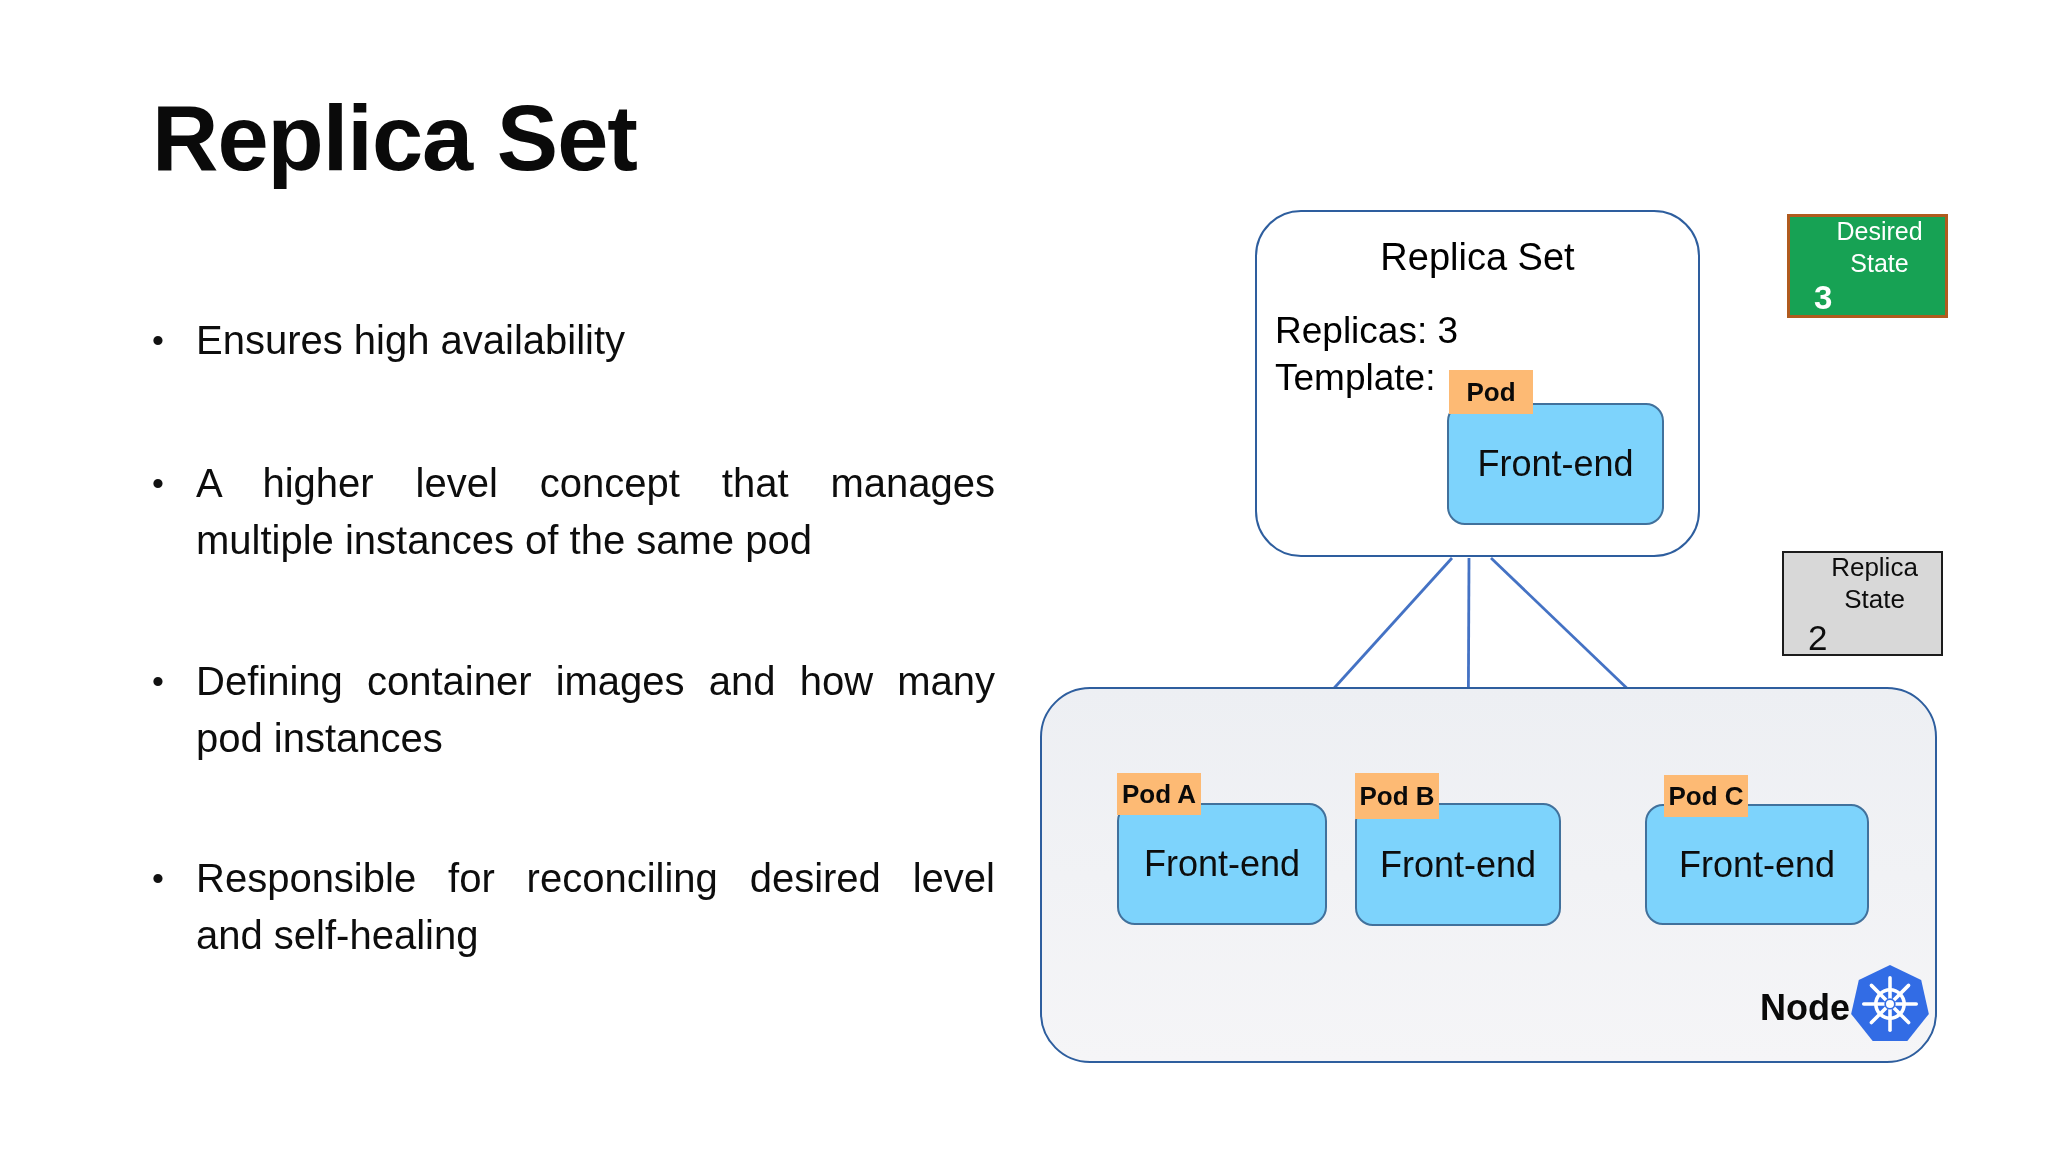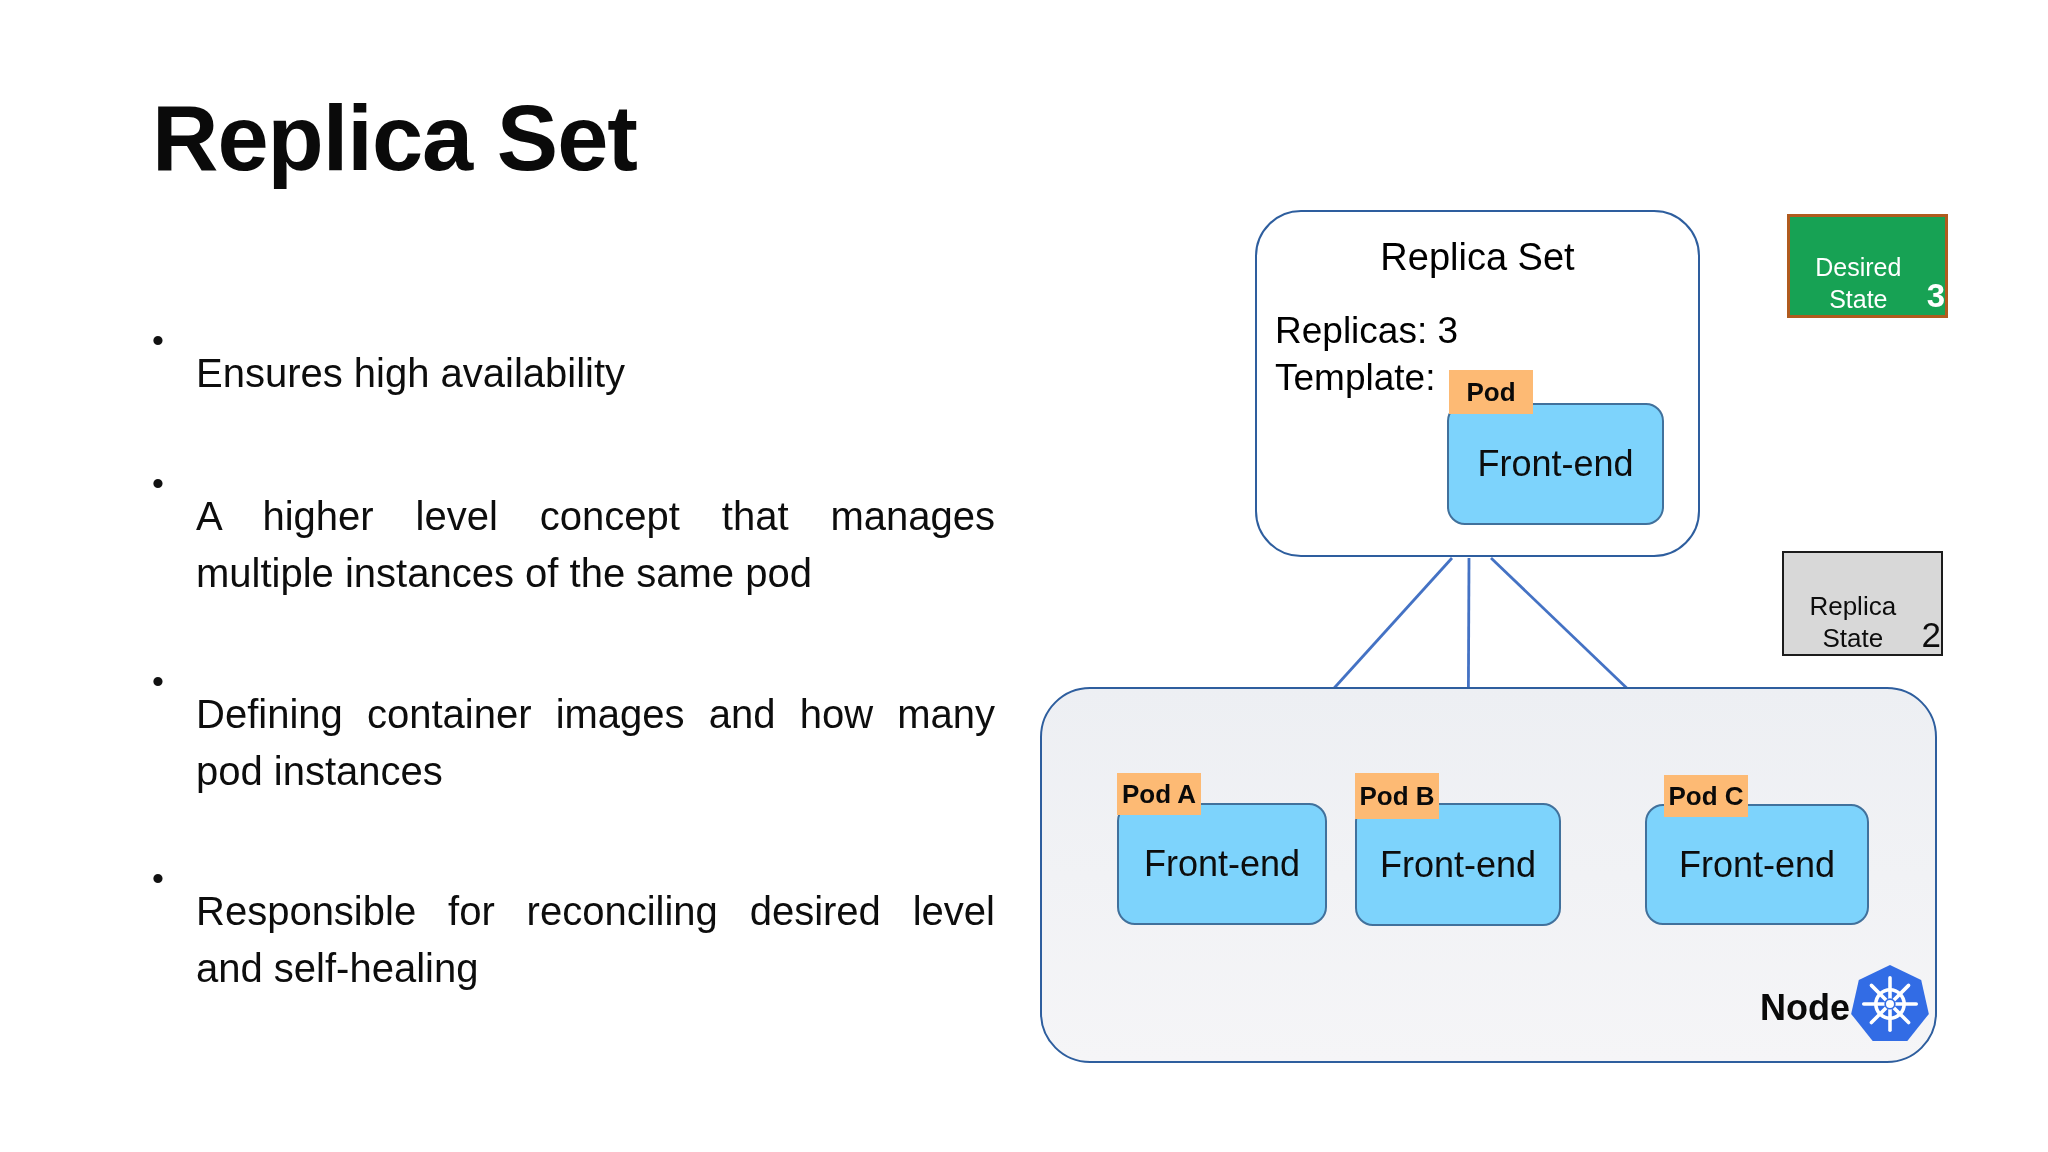--- a/index.html
+++ b/index.html
@@ -8,21 +8,21 @@
     font-family:"Liberation Sans", sans-serif;color:#111;
   }
   
   .title{
     position:absolute;left:152px;top:86px;margin:0;
     font-size:92px;font-weight:600;letter-spacing:-1px;color:#0a0a0a;
   }
   
   .bullet{position:absolute;left:150px;width:845px;}
   .bullet .dot{position:absolute;left:2px;top:0;font-size:34px;line-height:57px;}
-  .bullet .btext{margin-left:46px;width:799px;font-size:40px;line-height:57px;color:#0d0d0d;margin-top:33px;}
+  .bullet .btext{margin-left:46px;width:799px;font-size:40px;line-height:57px;color:#0d0d0d;}
   .bullet .line1.j{text-align:justify;text-align-last:justify;}
   .bullet .line2:empty{display:none;}
   .b1{top:312px;} .b2{top:455px;} .b3{top:653px;} .b4{top:850px;}
   
   .arrows{position:absolute;left:0;top:0;pointer-events:none;}
   
   .rs-box{
     position:absolute;left:1255px;top:210px;width:445px;height:347px;
     background:#ffffff;border:2.5px solid #2E5E9E;border-radius:46px;box-sizing:border-box;
   }
@@ -37,22 +37,22 @@
   .pod-body{
     position:absolute;background:#7dd3fc;border:2.5px solid #41719C;border-radius:18px;
     display:flex;align-items:center;justify-content:center;font-size:36px;color:#0d0d0d;
     box-sizing:border-box;z-index:2;
   }
   
   .tpod-tab{left:192px;top:158px;width:84px;height:44px;}
   .tpod-body{left:190px;top:191px;width:217px;height:122px;}
   
   .state-box{
-    position:absolute;display:flex;flex-direction:row;align-items:flex-end;justify-content:center;
-    box-sizing:border-box;text-align:center;
+    position:absolute;display:flex;flex-direction:column;align-items:flex-start;justify-content:center;
+    box-sizing:border-box;text-align:center;padding-left:24px;
   }
   .state-box .state-label{font-size:25px;line-height:32px;}
   .state-box .state-value{font-size:33px;line-height:38px;}
   .desired{
     left:1787px;top:214px;width:161px;height:104px;
     background:#17A254;border:3px solid #B05B1E;color:#ffffff;
   }
   .desired .state-value{font-weight:bold;}
   .actual{
     left:1782px;top:551px;width:161px;height:105px;

